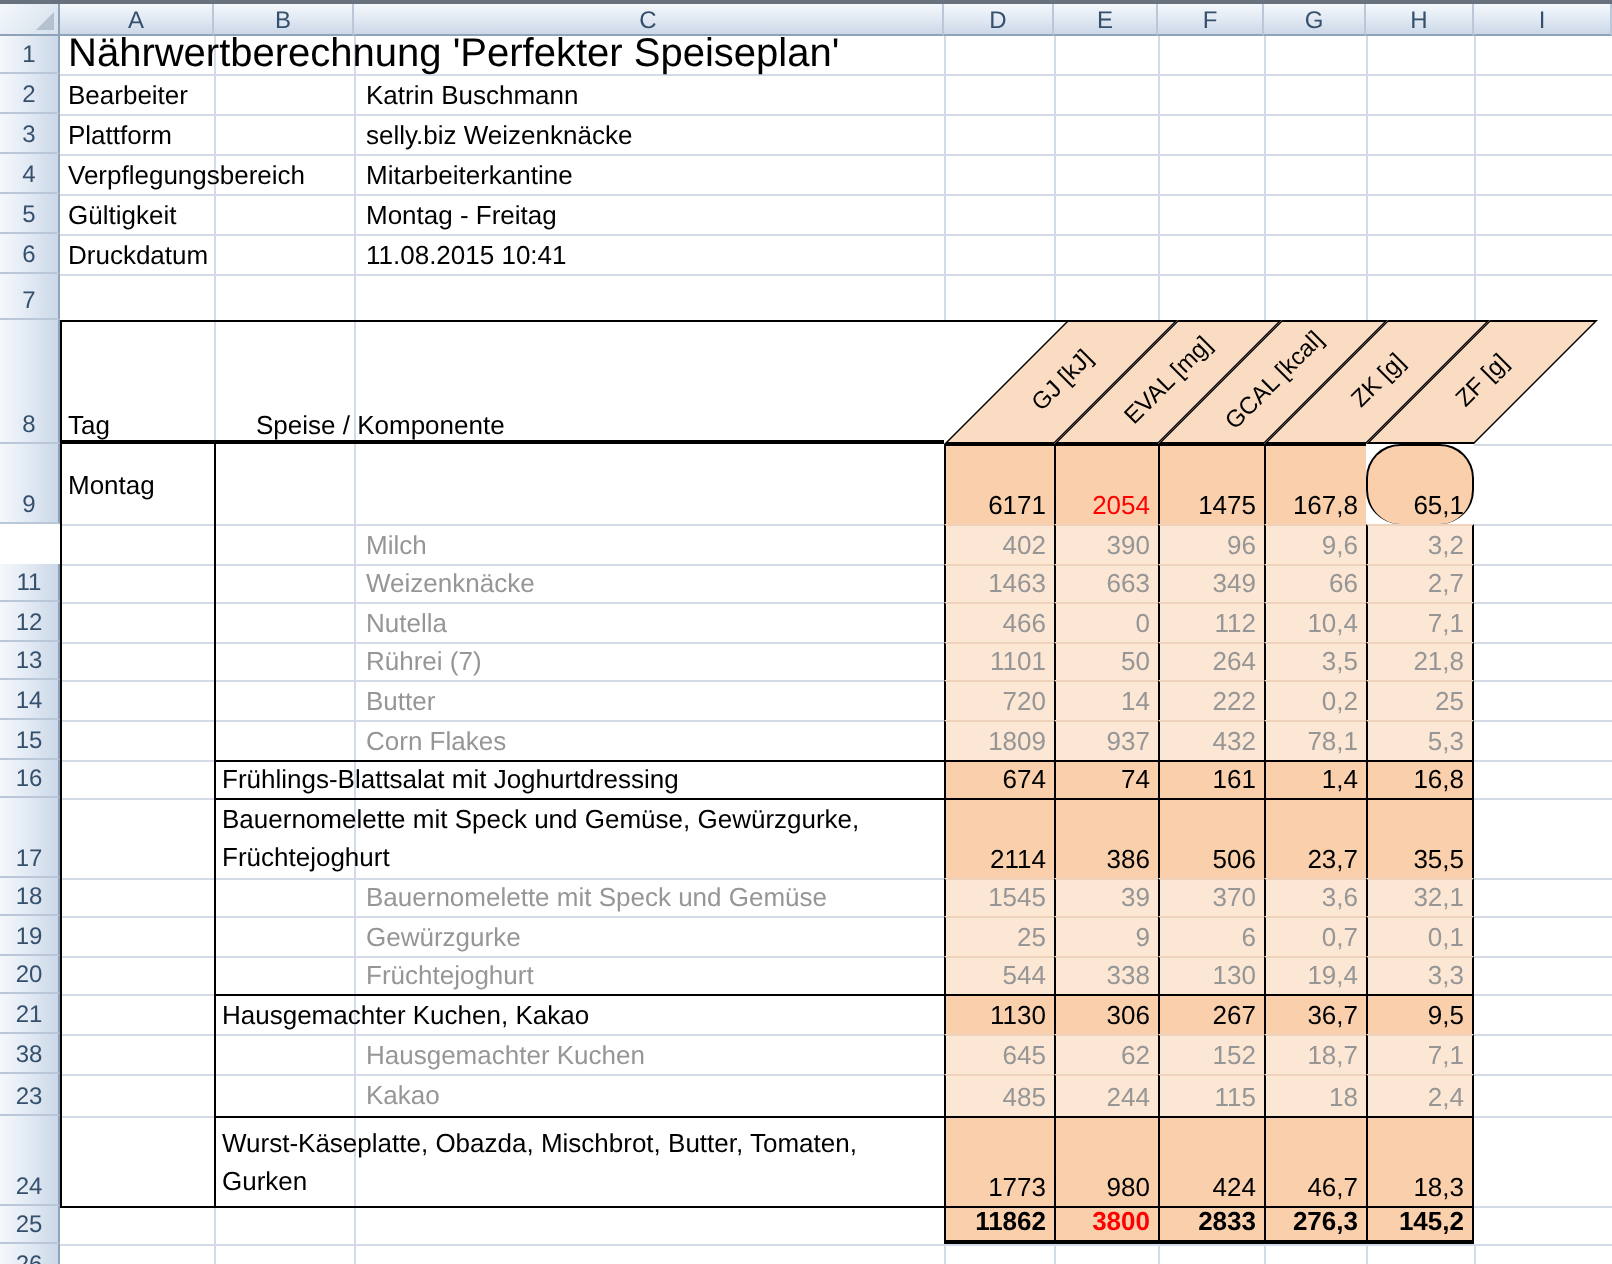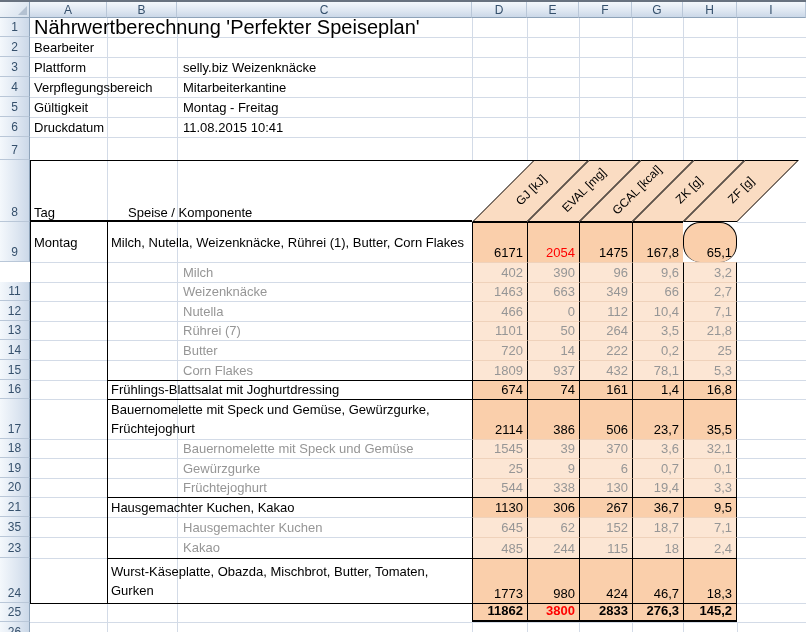--- a/index.html
+++ b/index.html
@@ -66,20 +66,21 @@
   <div class="blk" style="left:30px;top:160px;width:1px;height:444px;"></div>
   <div class="blk" style="left:107px;top:222px;width:1px;height:381px;"></div>
   <div class="blk" style="left:107px;top:380px;width:365px;height:1px;"></div>
   <div class="blk" style="left:107px;top:399px;width:365px;height:1px;"></div>
   <div class="blk" style="left:107px;top:497px;width:365px;height:1px;"></div>
   <div class="blk" style="left:107px;top:558px;width:365px;height:1px;"></div>
   <div class="blk" style="left:30px;top:603px;width:442px;height:1px;"></div>
 
   <div class="cell la r1 title">Nährwertberechnung 'Perfekter Speiseplan'</div>
   <div class="cell la r2">Bearbeiter</div>
+  <div class="cell lc r2">Katrin Buschmann</div>
   <div class="cell la r3">Plattform</div>
   <div class="cell lc r3">selly.biz Weizenknäcke</div>
   <div class="cell la r4">Verpflegungsbereich</div>
   <div class="cell lc r4">Mitarbeiterkantine</div>
   <div class="cell la r5">Gültigkeit</div>
   <div class="cell lc r5">Montag - Freitag</div>
   <div class="cell la r6">Druckdatum</div>
   <div class="cell lc r6">11.08.2015 10:41</div>
 
   <div class="cell hdr8" style="left:34px;">Tag</div>
@@ -109,21 +110,21 @@
     <div class="rowhead" style="top: 301px; height: 20px;">12</div>
     <div class="rowhead" style="top: 321px; height: 19px;">13</div>
     <div class="rowhead" style="top: 340px; height: 20px;">14</div>
     <div class="rowhead" style="top: 360px; height: 20px;">15</div>
     <div class="rowhead" style="top: 380px; height: 19px;">16</div>
     <div class="rowhead" style="top: 399px; height: 40px;">17</div>
     <div class="rowhead" style="top: 439px; height: 19px;">18</div>
     <div class="rowhead" style="top: 458px; height: 20px;">19</div>
     <div class="rowhead" style="top: 478px; height: 19px;">20</div>
     <div class="rowhead" style="top: 497px; height: 20px;">21</div>
-    <div class="rowhead" style="top: 517px; height: 20px;">35</div>
+    <div class="rowhead" style="top: 517px; height: 20px;">38</div>
     <div class="rowhead" style="top: 537px; height: 21px;">23</div>
     <div class="rowhead" style="top: 558px; height: 45px;">24</div>
     <div class="rowhead" style="top: 603px; height: 19px;">25</div>
     <div class="rowhead" style="top: 622px; height: 20px;">26</div>
     <div class="grid v" style="left: 107px; top: 17px; height: 615px;"></div>
     <div class="grid v" style="left: 177px; top: 17px; height: 615px;"></div>
     <div class="grid v" style="left: 472px; top: 17px; height: 144px;"></div>
     <div class="grid v" style="left: 527px; top: 17px; height: 144px;"></div>
     <div class="grid v" style="left: 579px; top: 17px; height: 144px;"></div>
     <div class="grid v" style="left: 632px; top: 17px; height: 144px;"></div>
@@ -162,21 +163,20 @@
     <div class="bandcell" style="left: 472px; width: 55px;"></div>
     <div class="bandlabel" style="left: 530.5px;">GJ [kJ]</div>
     <div class="bandcell" style="left: 527px; width: 52px;"></div>
     <div class="bandlabel" style="left: 584px;">EVAL [mg]</div>
     <div class="bandcell" style="left: 579px; width: 53px;"></div>
     <div class="bandlabel" style="left: 636.5px;">GCAL [kcal]</div>
     <div class="bandcell" style="left: 632px; width: 51px;"></div>
     <div class="bandlabel" style="left: 688.5px;">ZK [g]</div>
     <div class="bandcell" style="left: 683px; width: 54px;"></div>
     <div class="bandlabel" style="left: 741px;">ZF [g]</div>
-    <div class="mlabel" style="top: 222px; height: 40px;">Milch, Nutella, Weizenknäcke, Rührei (1), Butter, Corn Flakes</div>
     <div class="ncell dark gtop" style="left: 472px; top: 222px; width: 55px; height: 40px;">6171</div>
     <div class="ncell dark gtop red" style="left: 527px; top: 222px; width: 52px; height: 40px;">2054</div>
     <div class="ncell dark gtop" style="left: 579px; top: 222px; width: 53px; height: 40px;">1475</div>
     <div class="ncell dark gtop" style="left: 632px; top: 222px; width: 51px; height: 40px;">167,8</div>
     <div class="ncell dark last gtop" style="left: 683px; top: 222px; width: 54px; height: 40px; border-radius: 17px;">65,1</div>
     <div class="clabel" style="top: 262px; height: 20px;">Milch</div>
     <div class="ncell light" style="left: 472px; top: 262px; width: 55px; height: 20px;">402</div>
     <div class="ncell light" style="left: 527px; top: 262px; width: 52px; height: 20px;">390</div>
     <div class="ncell light" style="left: 579px; top: 262px; width: 53px; height: 20px;">96</div>
     <div class="ncell light" style="left: 632px; top: 262px; width: 51px; height: 20px;">9,6</div>

